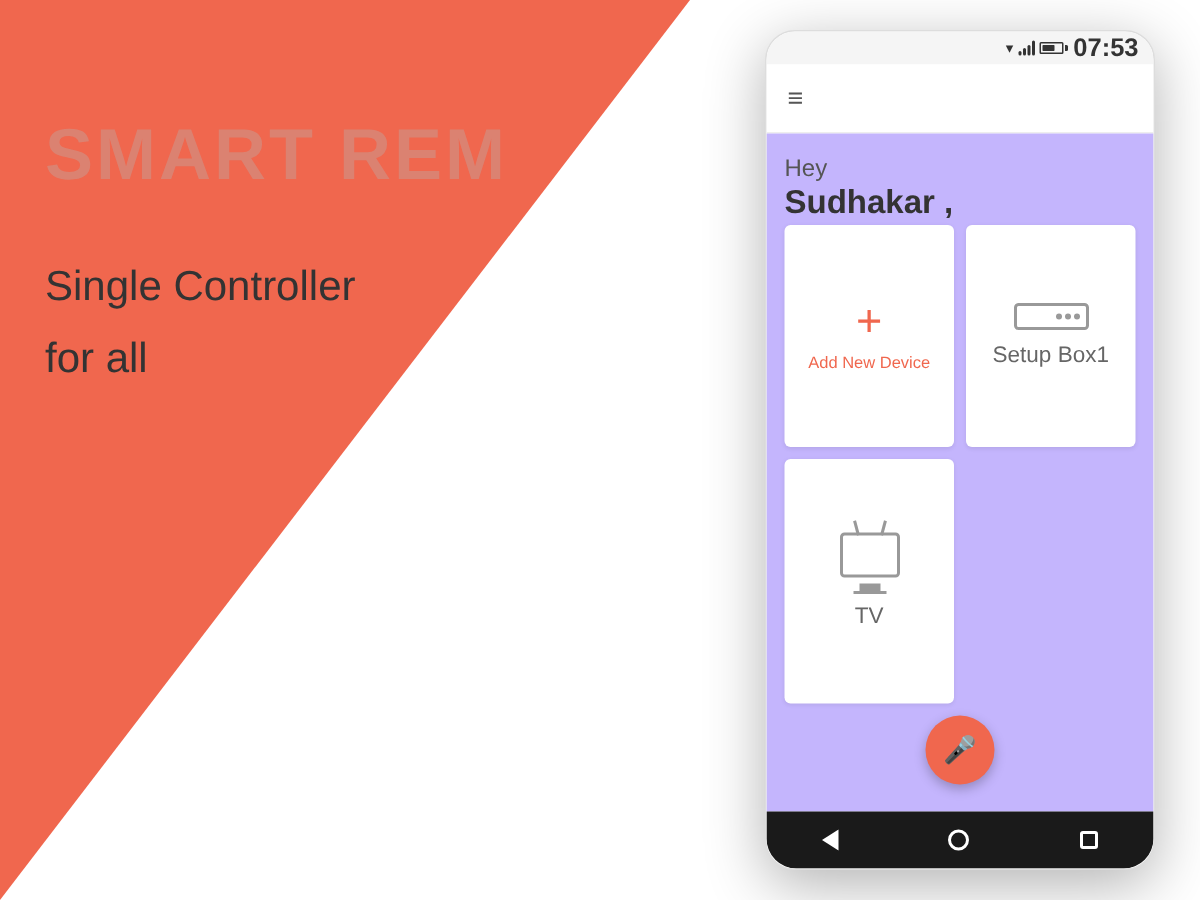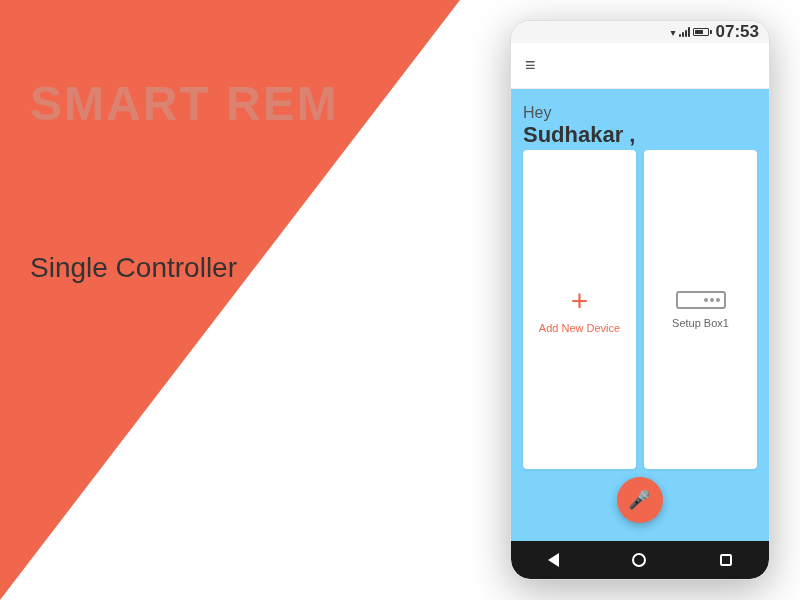--- a/index.html
+++ b/index.html
@@ -51,21 +51,21 @@
       font-size: 48px;
       font-weight: 700;
       color: rgba(180,180,180,0.35);
       letter-spacing: 2px;
       line-height: 1;
       margin-top: 60px;
       white-space: nowrap;
     }
 
     .tagline {
-      margin-top: 116px;
+      margin-top: 39px;
       color: #333333;
     }
 
     .tagline-line {
       font-size: 28px;
       font-weight: 400;
       line-height: 1.7;
       display: block;
     }
 
@@ -141,21 +141,21 @@
       font-weight: 500;
       color: #333333;
       flex: 1;
       text-align: center;
       margin-right: 30px;
     }
 
     
     .content-area {
       flex: 1;
-      background: #7dd3fc;
+      background: #c4b5fd;
       padding: 14px 12px;
       overflow: hidden;
       display: flex;
       flex-direction: column;
     }
 
     .greeting-hey {
       font-size: 16px;
       color: #555;
       font-weight: 400;
@@ -224,21 +224,21 @@
     }
 
     .dot {
       width: 4px;
       height: 4px;
       background: #999;
       border-radius: 50%;
     }
 
     .device-label {
-      font-size: 11px;
+      font-size: 15px;
       color: #666;
       text-align: center;
     }
 
     
     .tv-icon {
       width: 40px;
       height: 30px;
       border: 2px solid #999;
       border-radius: 3px;
@@ -407,20 +407,21 @@
 <body>
 
 <div class="bg-white"></div>
 
 <div class="bg-coral-triangle"></div>
 
 <div class="left-content">
   <div class="bg-title">SMART REM</div>
   <div class="tagline">
     <span class="tagline-line">Single Controller</span>
+    <span class="tagline-line">for all</span>
   </div>
 </div>
 
 <div class="phone-wrapper">
   <div class="phone">
 
     <div class="status-bar">
       <div class="status-icons">
 
         <div class="wifi-icon">▾</div>
@@ -456,20 +457,31 @@
 
         <div class="device-card">
           <div class="setup-box-icon">
             <div class="dot"></div>
             <div class="dot"></div>
             <div class="dot"></div>
           </div>
           <span class="device-label">Setup Box1</span>
         </div>
 
+        <div class="device-card">
+          <div style="position:relative; margin-bottom:6px;">
+            <div class="tv-icon">
+              <div class="tv-antenna-left"></div>
+              <div class="tv-antenna-right"></div>
+            </div>
+            <div class="tv-stand"></div>
+            <div class="tv-base"></div>
+          </div>
+          <span class="device-label">TV</span>
+        </div>
 
       </div>
 
       <div class="fab-container">
         <div class="fab-mic">
           <span class="mic-symbol">🎤</span>
         </div>
       </div>
     </div>
 

